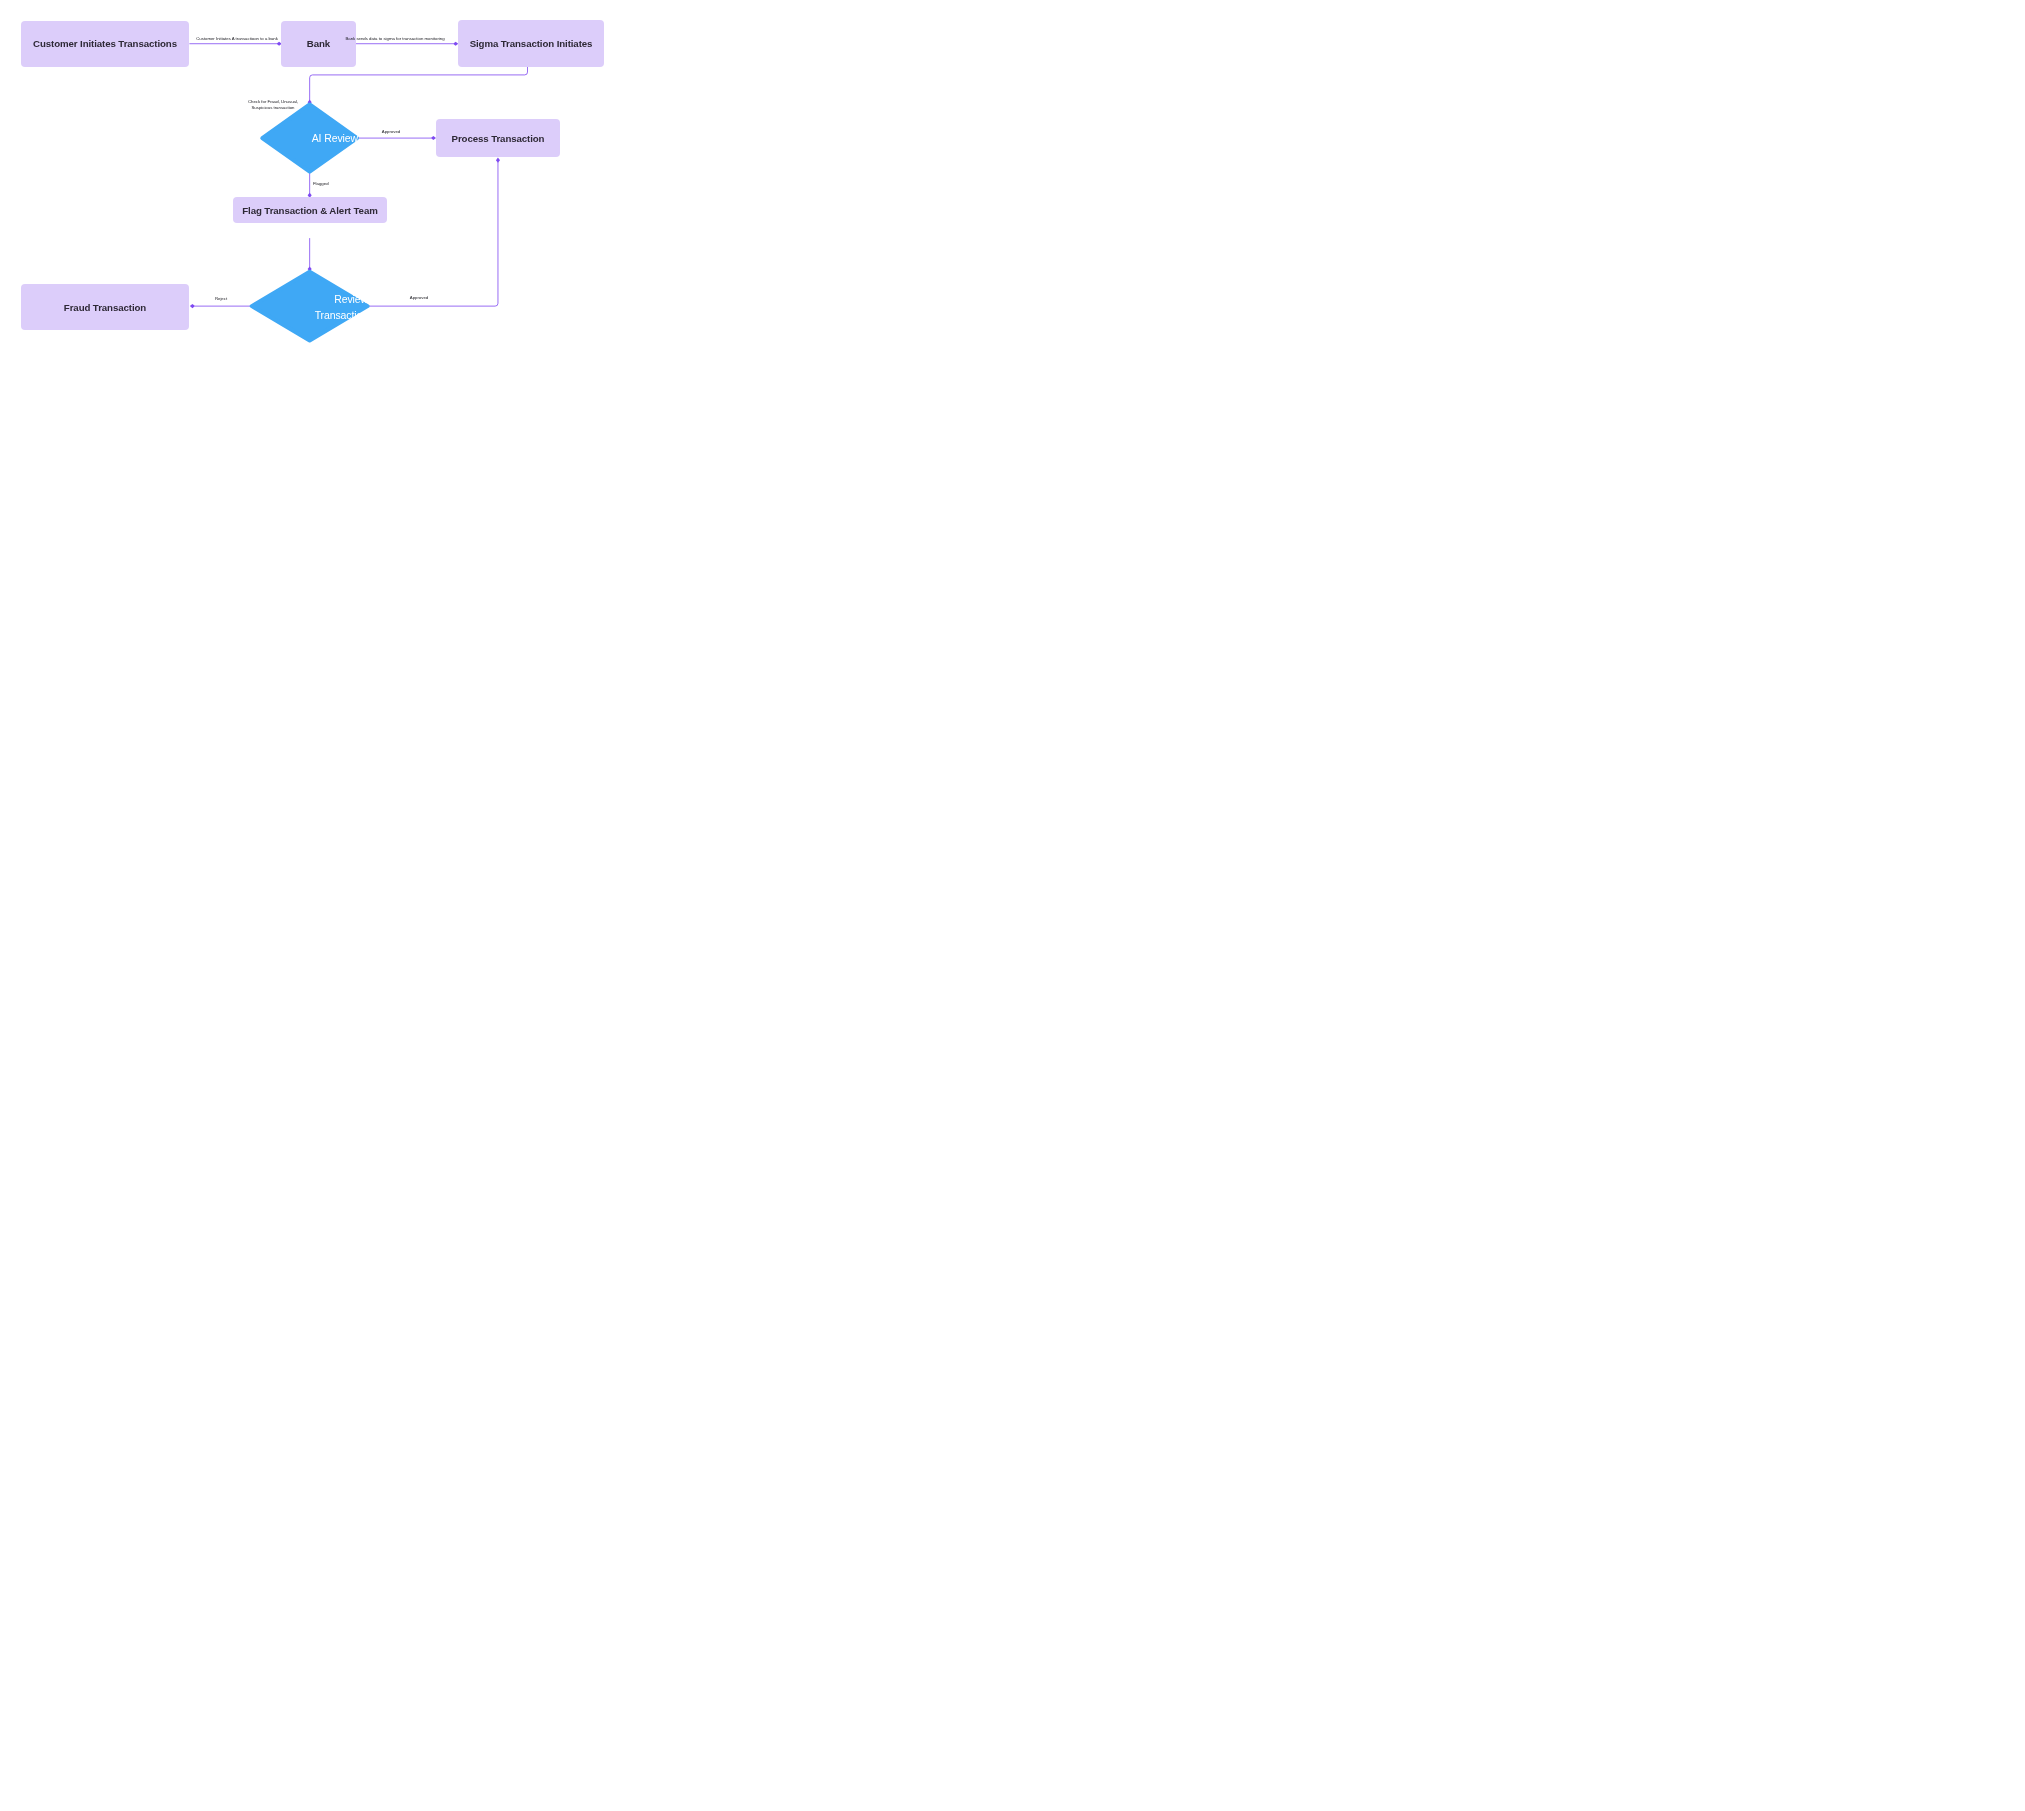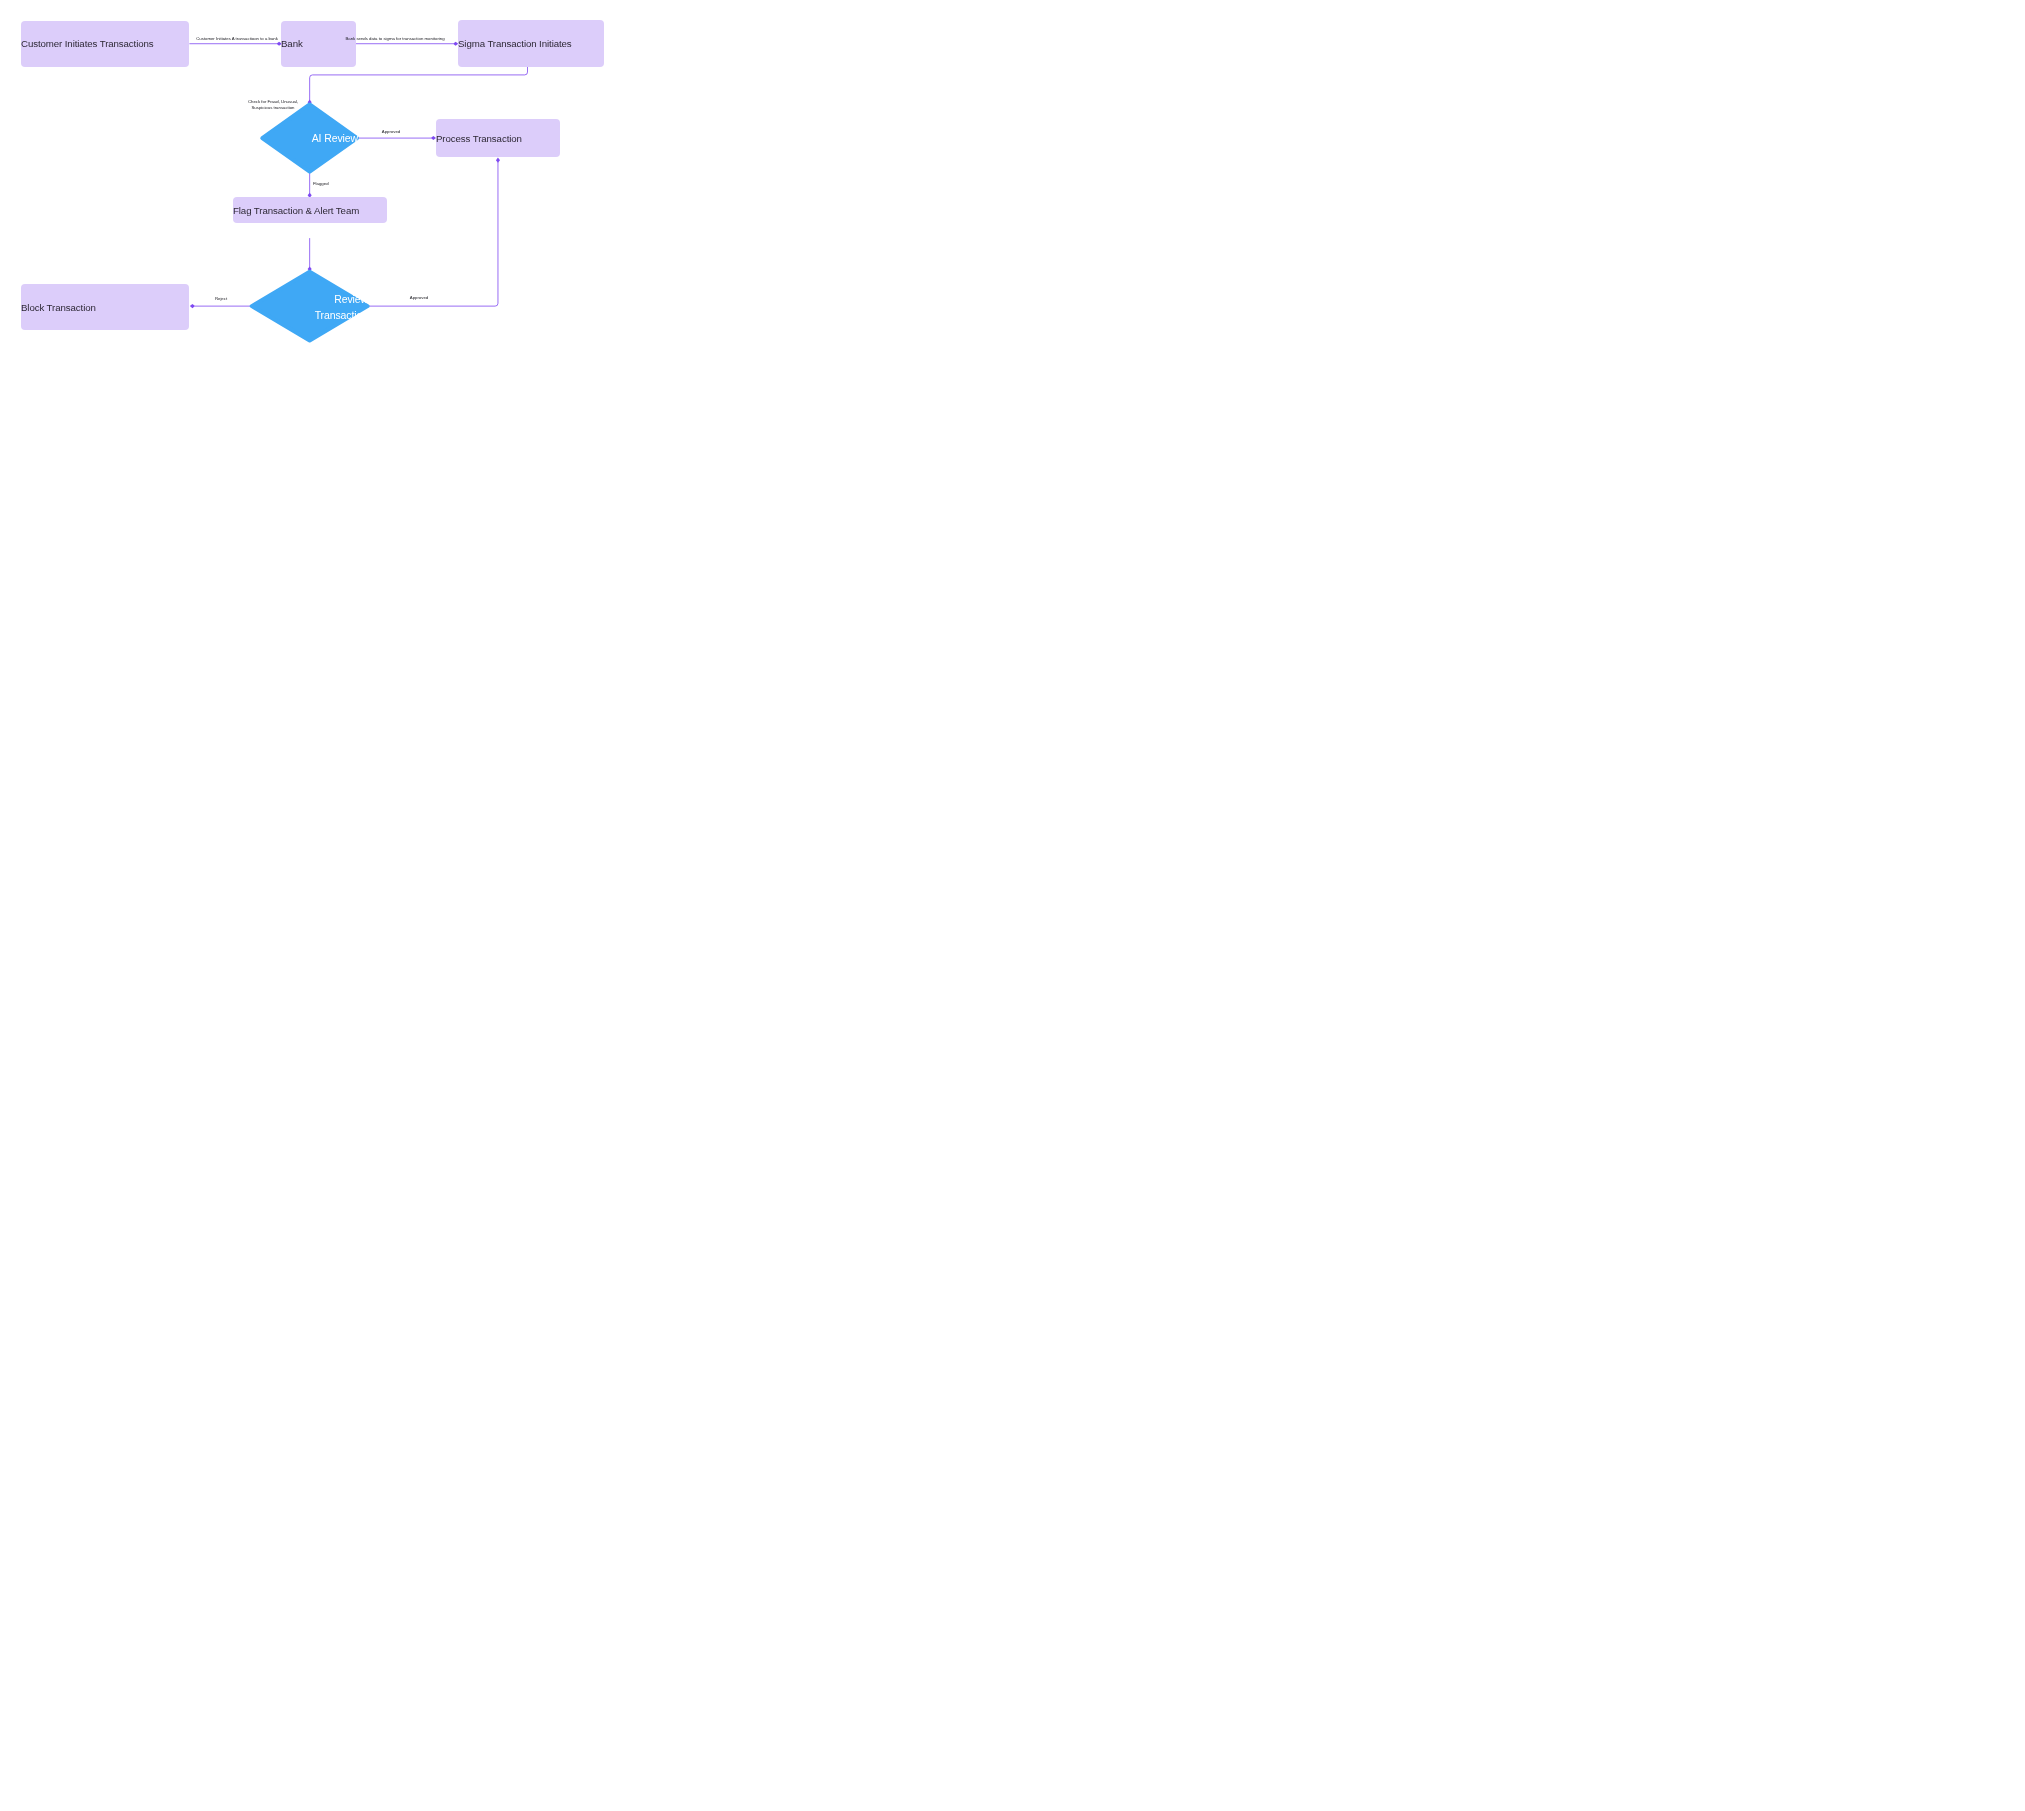--- a/index.html
+++ b/index.html
@@ -22,24 +22,24 @@
     width: 625px;
     height: 362px;
     display: block;
   }
   .node {
     position: absolute;
     background: #DCCDFA;
     border-radius: 4px;
     display: flex;
     align-items: center;
-    justify-content: flex-start;
+    justify-content: center;
     color: #2E2936;
     font-size: 9.7px;
-    font-weight: 400;
+    font-weight: 700;
     letter-spacing: -0.1px;
     text-align: center;
     white-space: nowrap;
   }
   .node-customer { left: 21px;  top: 20.7px;  width: 168px; height: 46px; }
   .node-bank     { left: 281px; top: 20.7px;  width: 75px; height: 46px; }
   .node-sigma    { left: 458px;top: 20px;  width: 146px; height: 47px; }
   .node-process  { left: 436px;top: 119px; width: 124px; height: 38px; }
   .node-flag     { left: 233px; top: 197px; width: 154px; height: 26px; }
   .node-block    { left: 21px;  top: 284px; width: 168px; height: 46px; }
@@ -117,21 +117,21 @@
   <div class="node node-sigma">
     <span>Sigma Transaction Initiates</span>
   </div>
   <div class="node node-process">
     <span>Process Transaction</span>
   </div>
   <div class="node node-flag">
     <span>Flag Transaction &amp; Alert Team</span>
   </div>
   <div class="node node-block">
-    <span>Block Transaction</span>
+    <span>Fraud Transaction</span>
   </div>
 
   <div class="diamond-label label-ai">
     <span>AI Review</span>
   </div>
   <div class="diamond-label label-review">
     <span>Review</span>
     <span>Transaction</span>
   </div>
 

